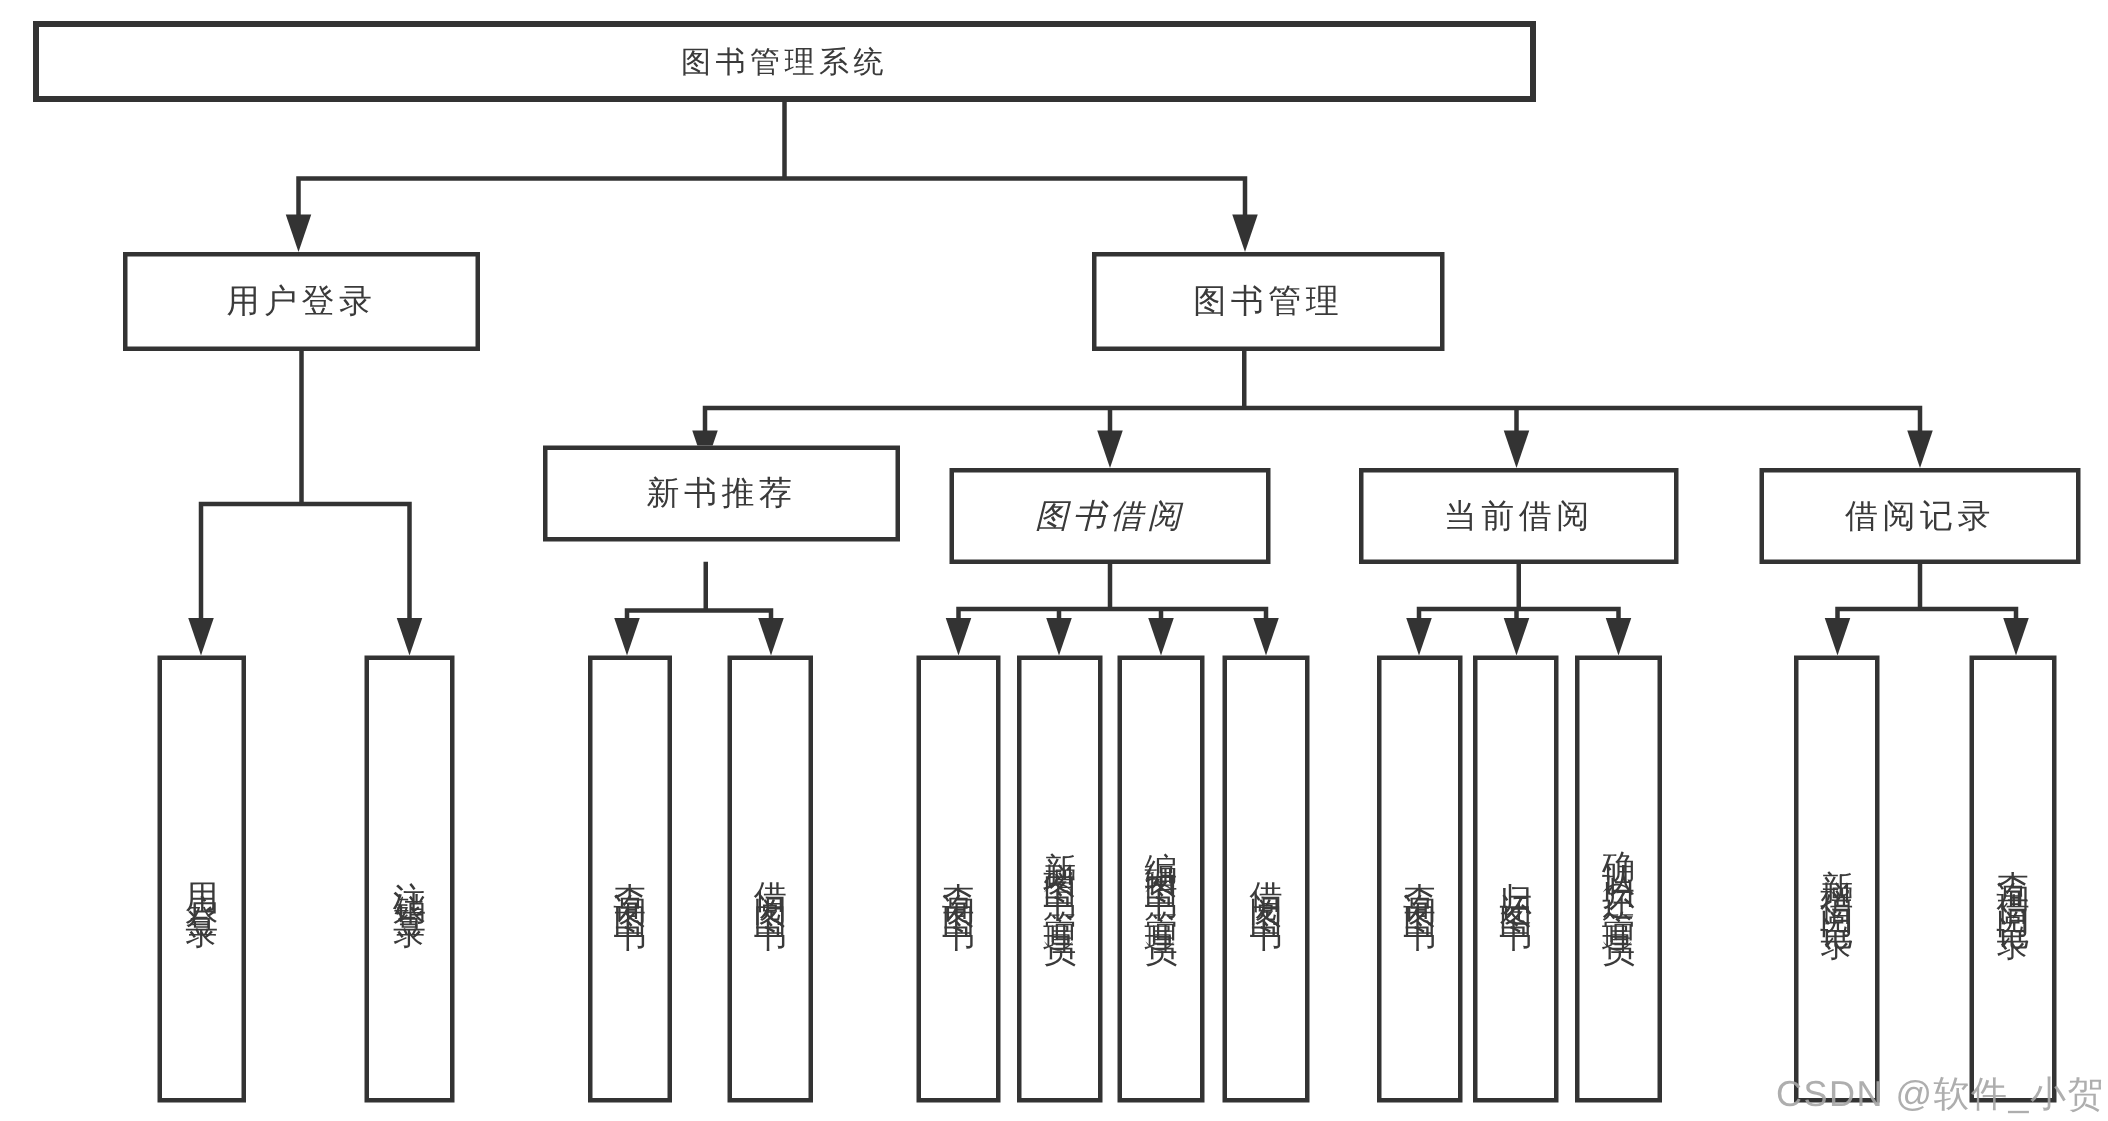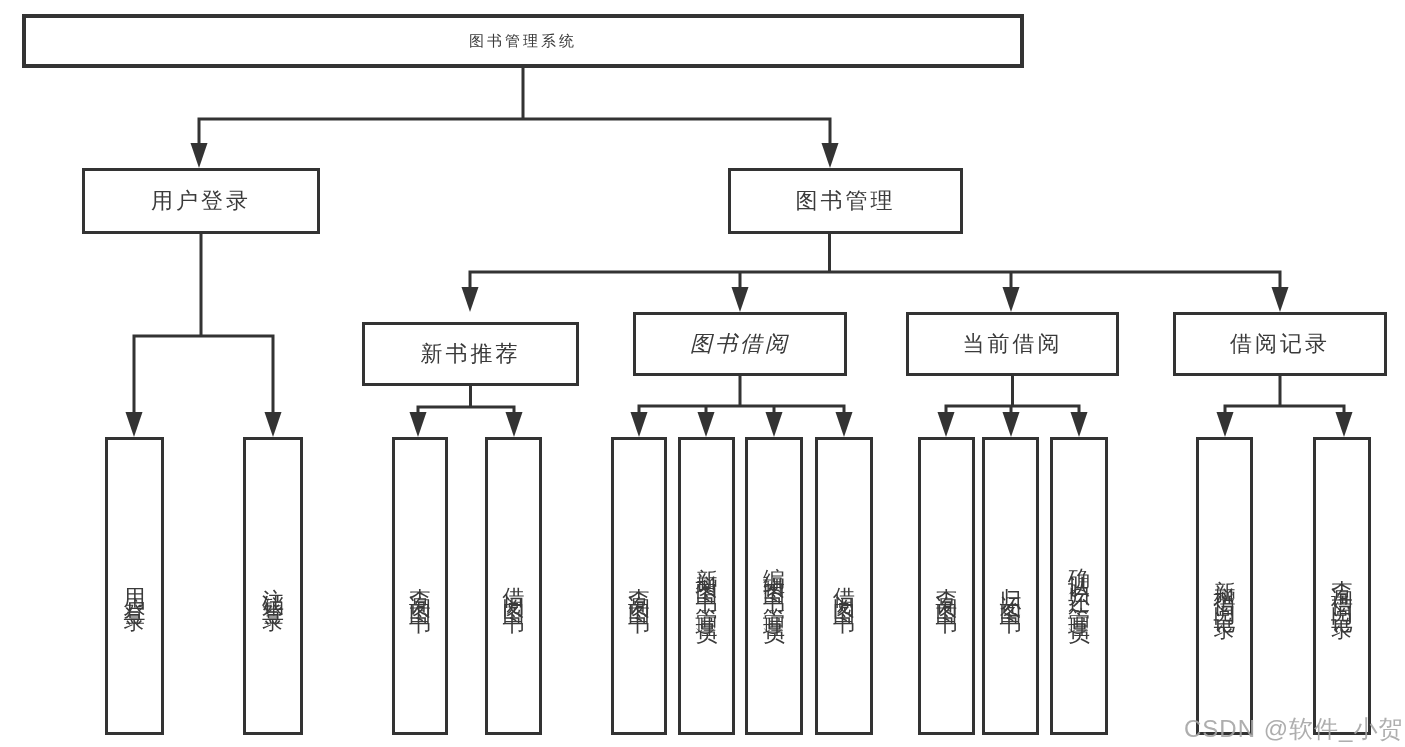--- a/index.html
+++ b/index.html
@@ -30,21 +30,21 @@
     background: #ffffff;
     border: 3px solid #333333;
     display: flex;
     align-items: center;
     justify-content: center;
     z-index: 2;
     color: #3a3a3a;
   }
   .node.root {
     border-width: 4px;
-    font-size: 15px;
+    font-size: 20px;
     letter-spacing: 3px;
   }
   .node.h {
     font-size: 22px;
     letter-spacing: 3px;
   }
   .node.v {
     writing-mode: vertical-rl;
     font-size: 22px;
     letter-spacing: 8px;
@@ -109,21 +109,21 @@
       <polygon points="1216.5,412 1233.5,412 1225,437"></polygon>
       <polygon points="1335.5,412 1352.5,412 1344,437"></polygon>
     </g>
   </svg>
 
   <div class="node root" style="left:22px; top:14px; width:1002px; height:54px;">图书管理系统</div>
 
   <div class="node h" style="left:82px; top:168px; width:238px; height:66px;">用户登录</div>
   <div class="node h" style="left:712px; top:168px; width:235px; height:66px;margin-left:16px;">图书管理</div>
 
-  <div class="node h" style="left:362px; top:322px; width:217px; height:64px;">新书推荐</div>
+  <div class="node h" style="left:362px; top:297px; width:238px; height:64px;">新书推荐</div>
   <div class="node h" style="left:633px; top:312px; width:214px; height:64px;font-style:italic;">图书借阅</div>
   <div class="node h" style="left:906px; top:312px; width:213px; height:64px;">当前借阅</div>
   <div class="node h" style="left:1173px; top:312px; width:214px; height:64px;">借阅记录</div>
 
   <div class="node v" style="left:105px; top:437px; width:59px; height:298px;">用户登录</div>
   <div class="node v" style="left:243px; top:437px; width:60px; height:298px;">注销登录</div>
 
   <div class="node v" style="left:392px; top:437px; width:56px; height:298px;">查询图书</div>
   <div class="node v" style="left:485px; top:437px; width:57px; height:298px;">借阅图书</div>
 

